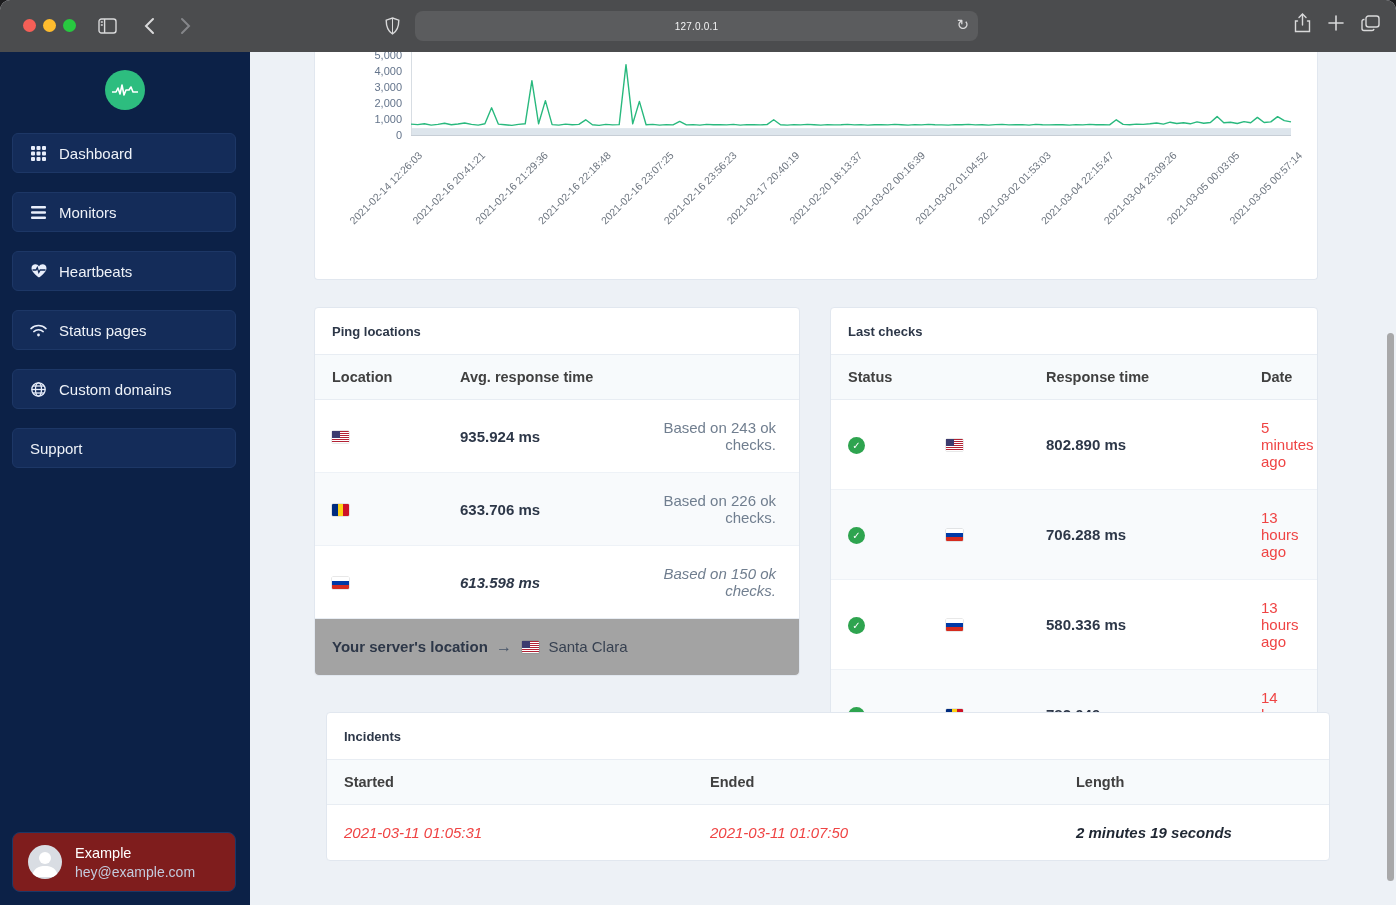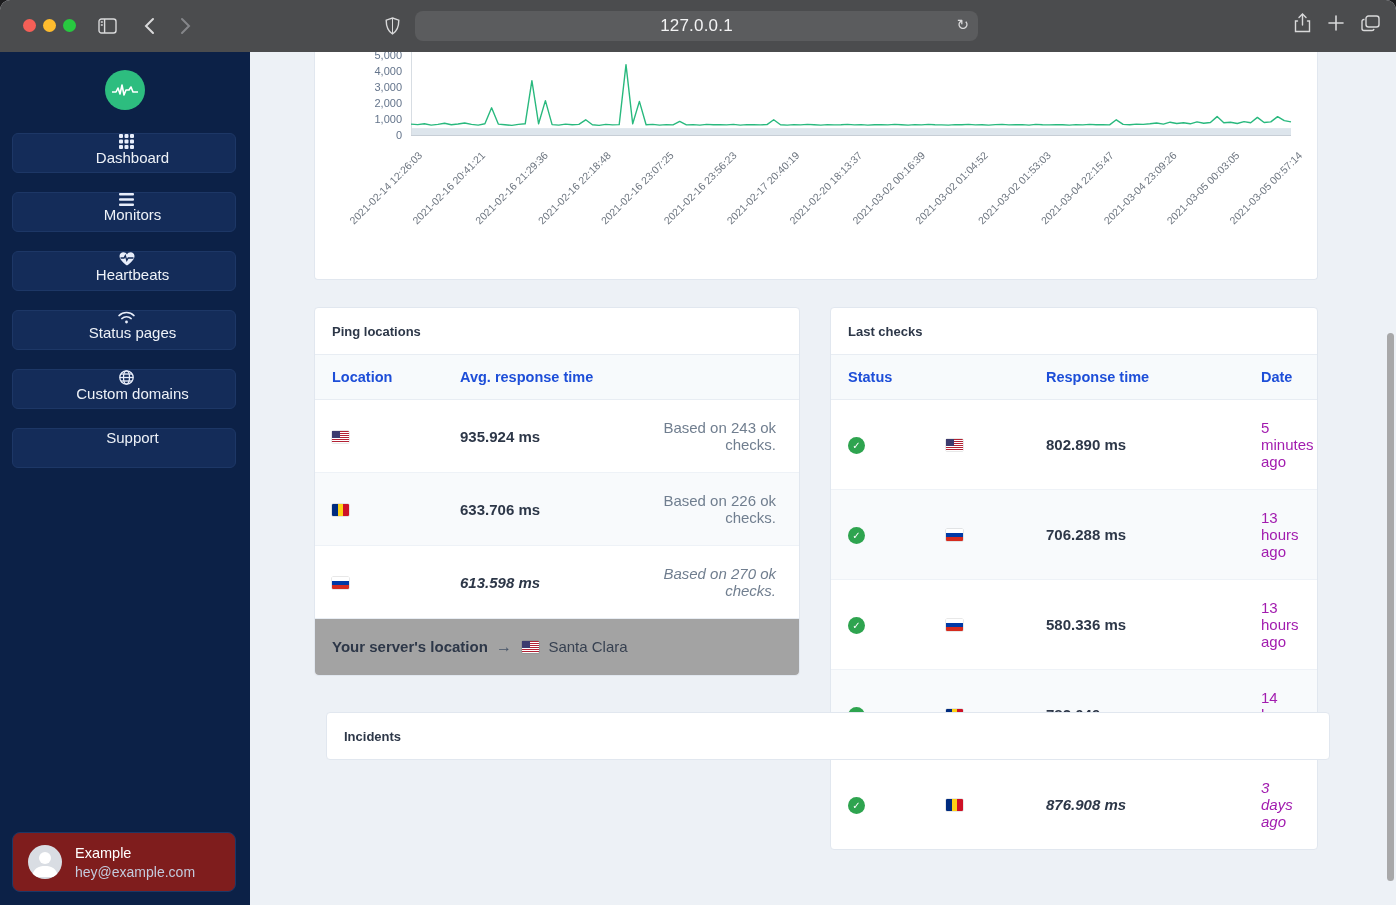--- a/index.html
+++ b/index.html
@@ -7,49 +7,49 @@
 
   
   .chrome{position:absolute;top:0;left:0;width:1396px;height:52px;background:#4b4c4e;border-bottom:1px solid #3a3a3c;}
   .tl{position:absolute;top:19px;width:13px;height:13px;border-radius:50%;}
   .tl.red{left:23px;background:#f55f57;}
   .tl.yellow{left:43px;background:#febc2e;}
   .tl.green{left:63px;background:#28c840;}
   .chrome-ic{position:absolute;top:13px;width:26px;height:26px;display:flex;align-items:center;justify-content:center;color:#d9d9da;background:none;border:0;padding:0;}
   .chrome-ic svg{display:block;}
   .urlbar{position:absolute;left:415px;top:11px;width:563px;height:30px;background:#5b5c5e;border-radius:8px;display:flex;align-items:center;justify-content:center;}
-  .url-text{color:#f3f3f4;font-size:17px;letter-spacing:.2px;}
+  .url-text{color:#f3f3f4;font-size:10px;letter-spacing:.2px;}
   .reload{position:absolute;right:9px;top:5px;color:#d9d9da;font-size:15px;cursor:default;}
   .chrome-right{position:absolute;right:16px;top:13px;display:flex;gap:17px;align-items:center;color:#d9d9da;}
 
   
   .app{position:absolute;top:52px;left:0;width:1396px;height:853px;}
   .sidebar{position:absolute;left:0;top:0;width:250px;height:853px;background:#0c2147;}
   .logo{width:40px;height:40px;border-radius:50%;background:#2dbd7f;margin:18px auto 0 auto;display:flex;align-items:center;justify-content:center;}
   .nav{position:absolute;top:81px;left:12px;right:14px;}
-  .nav-item{height:40px;margin-bottom:19px;background:#142c59;border:1px solid #1d3766;border-radius:6px;display:flex;align-items:center;padding-left:17px;box-sizing:border-box;cursor:pointer;flex-direction:column;}
+  .nav-item{height:40px;margin-bottom:19px;background:#142c59;border:1px solid #1d3766;border-radius:6px;display:flex;align-items:center;padding-left:17px;box-sizing:border-box;cursor:pointer;}
   .nav-item .nicon{width:17px;display:flex;justify-content:center;margin-right:12px;color:#e8eefb;}
   .nav-item .nlabel{color:#eef2f8;font-size:15px;}
   .user-card{position:absolute;left:12px;right:14px;bottom:13px;height:60px;background:#7f1d1d;border:1px solid #1d3766;border-radius:8px;display:flex;align-items:center;padding-left:15px;box-sizing:border-box;cursor:pointer;}
   .avatar{width:34px;height:34px;border-radius:50%;background:#d9dde3;overflow:hidden;flex:none;}
   .user-meta{margin-left:13px;}
   .user-name{color:#ffffff;font-size:14.5px;margin-bottom:3px;}
   .user-email{color:#c3cbdd;font-size:14px;}
 
   .main{position:absolute;left:250px;top:0;width:1146px;height:853px;background:#edf1f6;overflow:hidden;}
   .card{position:absolute;background:#fff;border:1px solid #e1e7ef;border-radius:4px;box-sizing:border-box;}
   .chart-card{left:64px;top:0;width:1004px;height:228px;border-top:0;border-radius:0 0 4px 4px;overflow:hidden;}
   .ping-card{left:64px;top:255px;width:486px;}
   .checks-card{left:580px;top:255px;width:488px;}
   .incidents-card{left:76px;top:660px;width:1004px;}
   .card-title{padding:16px 17px 15px 17px;font-size:13px;font-weight:700;color:#2d3748;}
 
   table{width:100%;border-collapse:collapse;table-layout:fixed;}
-  thead th{background:#f7fafc;border-top:1px solid #e8edf3;border-bottom:1px solid #e8edf3;padding:14px 17px;text-align:left;font-size:14.5px;font-weight:700;color:#1d4ed8;}
-  tbody td{padding:19px 17px;border-bottom:1px solid #eef2f7;font-size:15px;color:#a21caf;}
+  thead th{background:#f7fafc;border-top:1px solid #e8edf3;border-bottom:1px solid #e8edf3;padding:14px 17px;text-align:left;font-size:14.5px;font-weight:700;color:#404040;}
+  tbody td{padding:19px 17px;border-bottom:1px solid #eef2f7;font-size:15px;color:#ef4444;}
   tbody tr:nth-child(even){background:#f8fafc;}
   tbody tr:last-child td{border-bottom:0;font-style:italic;}
   .val{font-weight:700;color:#2d3748;}
   .note{color:#707e8f;text-align:right;padding-right:23px;}
   .val-strong{font-weight:700;color:#1f2733;}
 
   .ping-card th:nth-child(1),.ping-card td:nth-child(1){width:94px;}
   .ping-card th:nth-child(2),.ping-card td:nth-child(2){width:160px;}
   .checks-card th:nth-child(1),.checks-card td:nth-child(1){width:64px;}
   .checks-card th:nth-child(2),.checks-card td:nth-child(2){width:66px;}
@@ -269,21 +269,21 @@
                 <td class="note">Based on 243 ok checks.</td>
               </tr>
               <tr>
                 <td><span class="flag flag-ro"></span></td>
                 <td class="val">633.706 ms</td>
                 <td class="note">Based on 226 ok checks.</td>
               </tr>
               <tr>
                 <td><span class="flag flag-ru"></span></td>
                 <td class="val">613.598 ms</td>
-                <td class="note">Based on 270 ok checks.</td>
+                <td class="note">Based on 150 ok checks.</td>
               </tr>
             </tbody>
         </table>
         <div class="ping-footer">
           <span class="b">Your server's location</span>
           <span class="arrow">→</span>
           <span class="flag flag-us" id="footer-flag"></span>
           <span>Santa Clara</span>
         </div>
       </section>
@@ -329,18 +329,34 @@
                 <td><span class="flag flag-ro"></span></td>
                 <td class="val">876.908 ms</td>
                 <td>3 days ago</td>
               </tr>
             </tbody>
         </table>
       </section>
 
       <section class="card incidents-card">
         <div class="card-title">Incidents</div>
+        <table>
+          <thead>
+            <tr>
+              <th>Started</th>
+              <th>Ended</th>
+              <th>Length</th>
+            </tr>
+          </thead>
+          <tbody id="incidents-rows">
+              <tr>
+                <td>2021-03-11 01:05:31</td>
+                <td>2021-03-11 01:07:50</td>
+                <td class="val-strong">2 minutes 19 seconds</td>
+              </tr>
+            </tbody>
+        </table>
       </section>
 
       <div class="scroll-thumb"></div>
     </main>
   </div>
 </div>
 
 </body></html>

